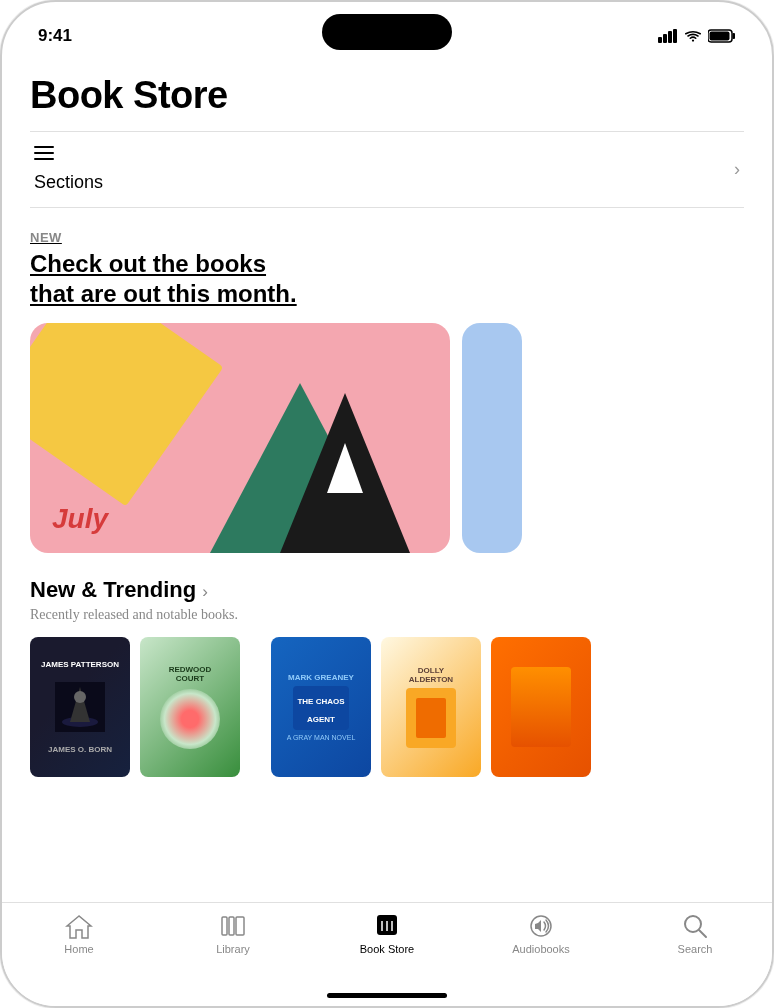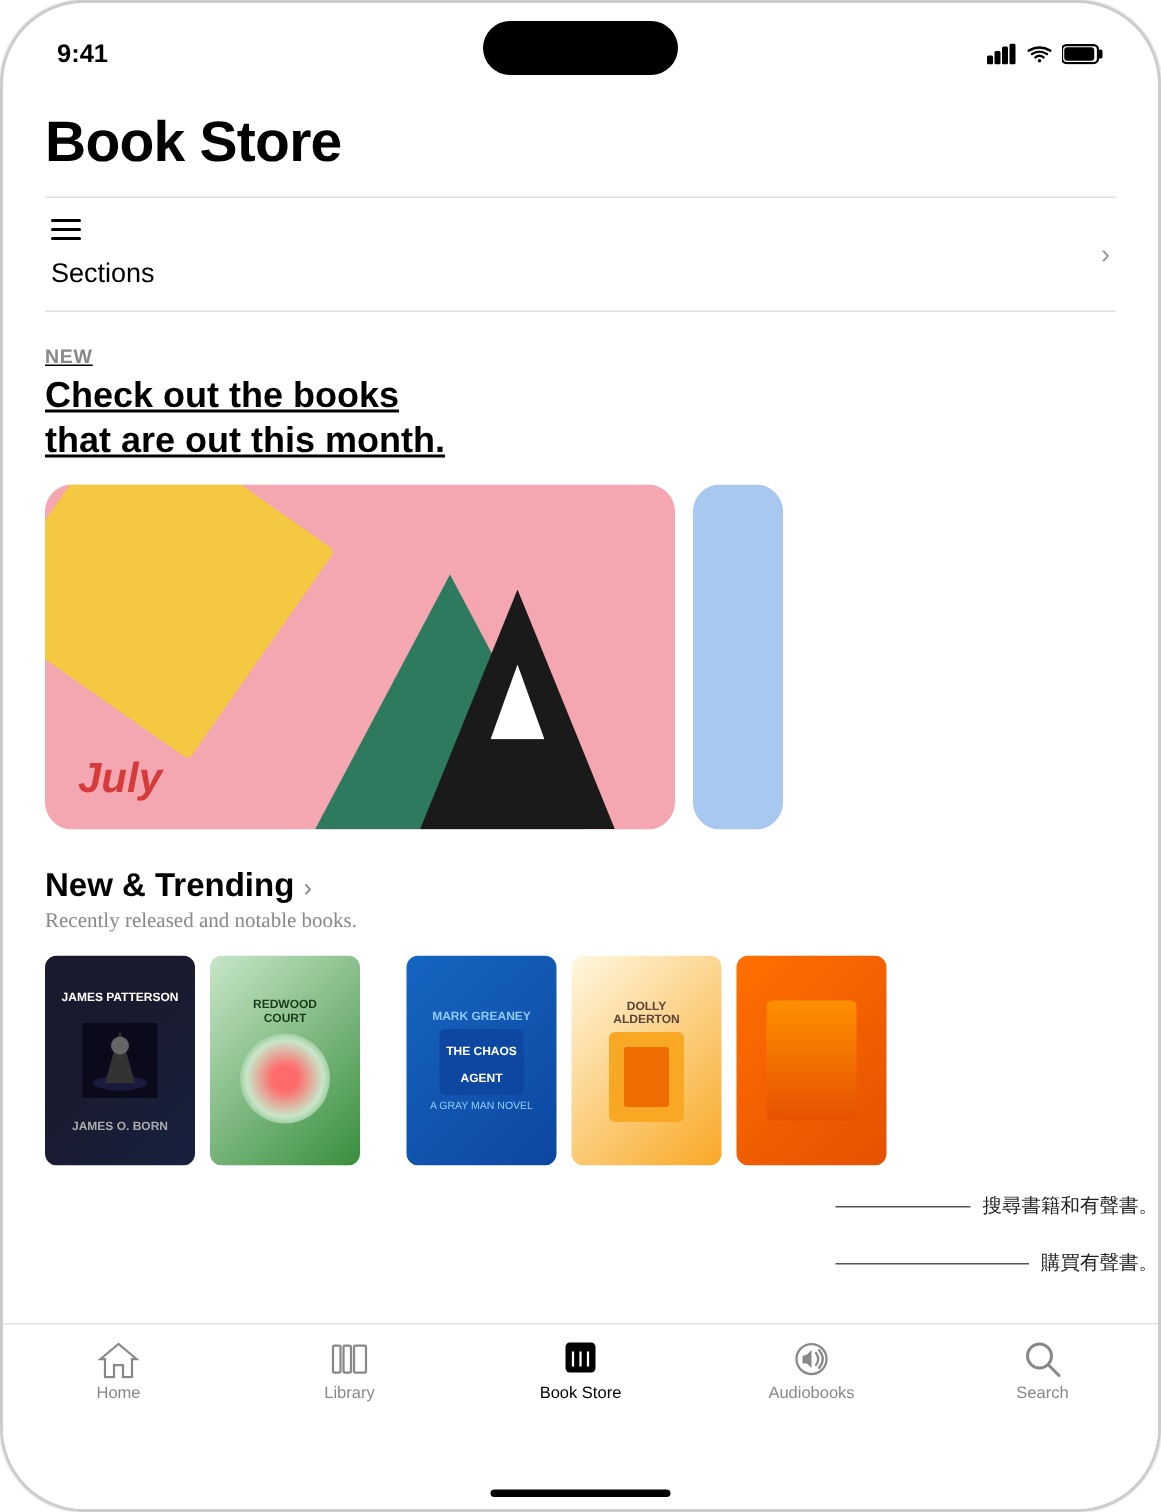--- a/index.html
+++ b/index.html
@@ -293,21 +293,21 @@
       text-align: center;
       text-transform: uppercase;
     }
 
     
     .tab-bar {
       position: absolute;
       bottom: 0;
       left: 0;
       right: 0;
-      height: 124px;
+      height: 104px;
       background: rgba(255,255,255,0.95);
       border-top: 1px solid #e0e0e0;
       display: flex;
       align-items: flex-start;
       justify-content: space-around;
       padding-top: 10px;
     }
 
     .tab-item {
       display: flex;
@@ -500,26 +500,16 @@
     </div>
     <div class="tab-item">
       <svg width="28" height="26" viewBox="0 0 28 26">
         <circle cx="12" cy="11" r="8" stroke="#888" stroke-width="2" fill="none"></circle>
         <line x1="18" y1="17" x2="25" y2="24" stroke="#888" stroke-width="2" stroke-linecap="round"></line>
       </svg>
       <span class="tab-label">Search</span>
     </div>
   </div>
 
-  <div style="position:absolute; right:0; bottom:155px; width:215px;">
-    <div style="display:flex; align-items:center; margin-bottom:20px;">
-      <div style="flex:1; height:1px; background:#555; margin-right:8px;"></div>
-      <span style="font-size:13px; color:#222; white-space:nowrap;">搜尋書籍和有聲書。</span>
-    </div>
-    <div style="display:flex; align-items:center;">
-      <div style="flex:1; height:1px; background:#555; margin-right:8px;"></div>
-      <span style="font-size:13px; color:#222; white-space:nowrap;">購買有聲書。</span>
-    </div>
-  </div>
 
   <div class="home-indicator"></div>
 
 </div>
 
 </body></html>

